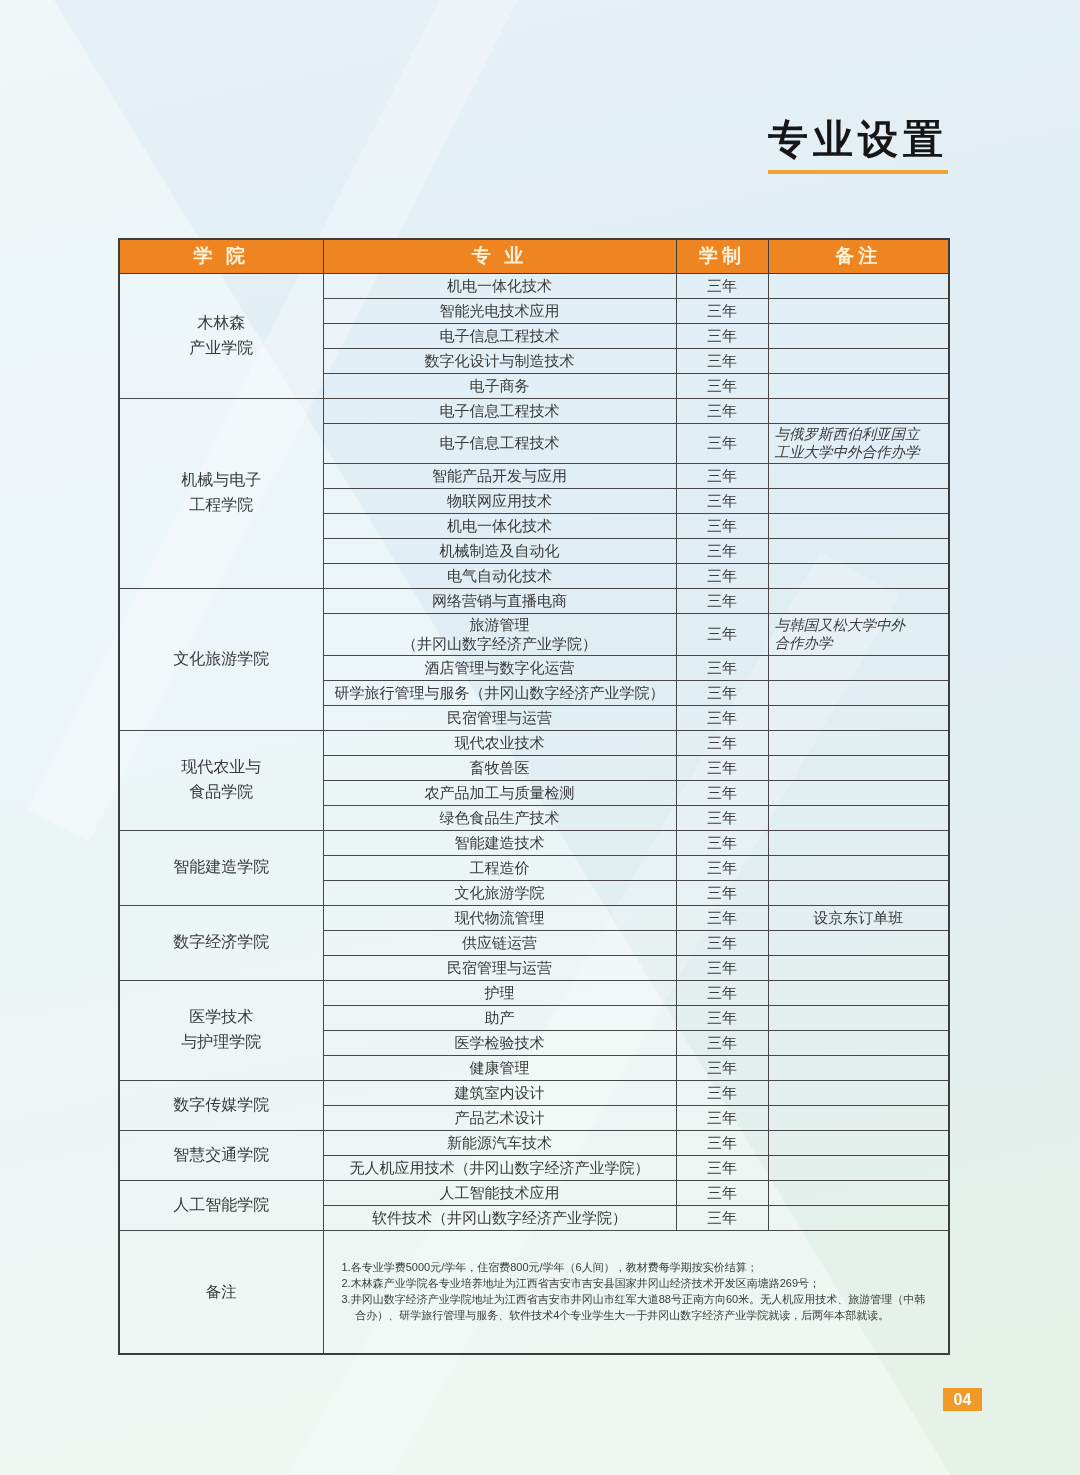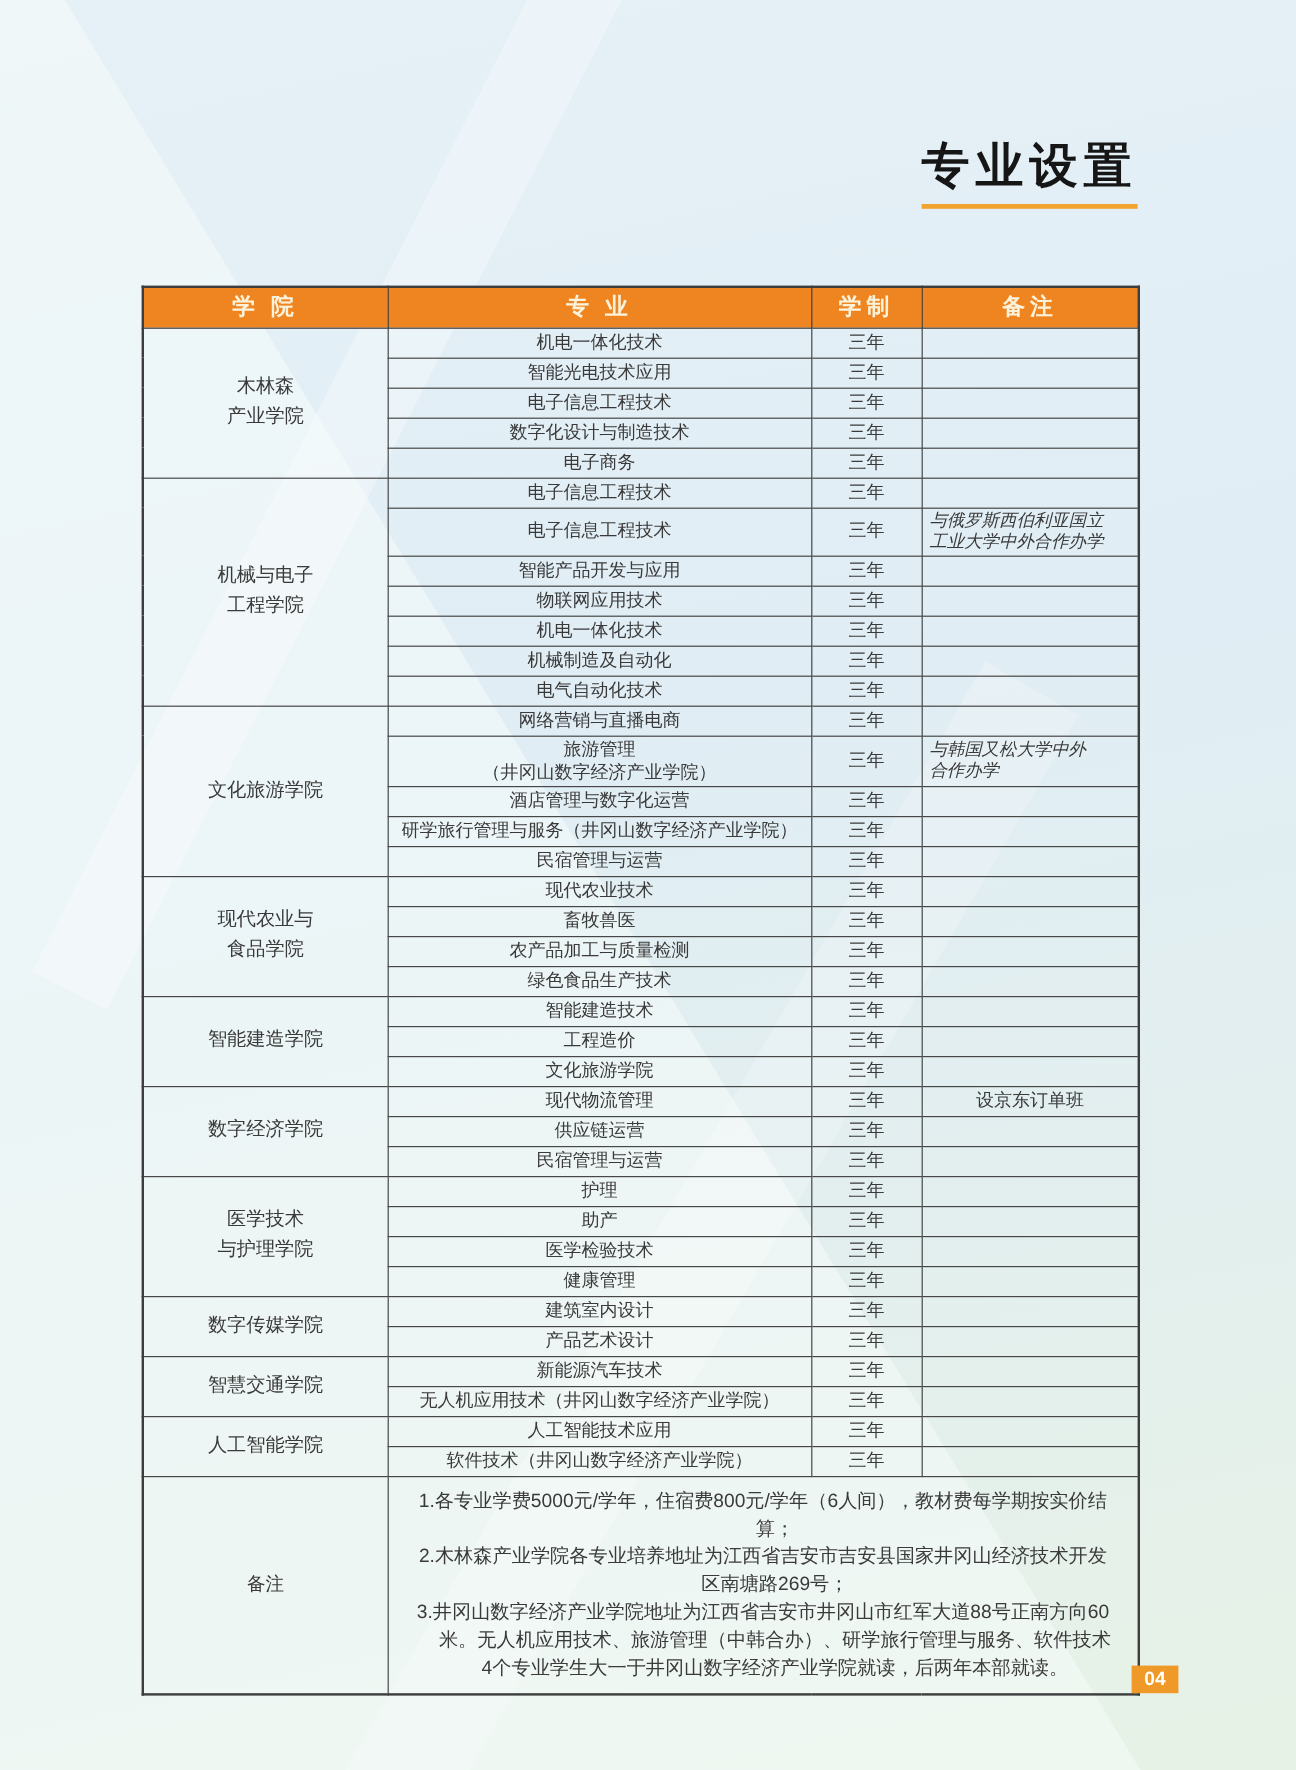--- a/index.html
+++ b/index.html
@@ -49,22 +49,22 @@
     padding: 1px 3px; height: 25px;
     white-space: pre-line;
   }
   .majors-table tr.tall td { height: 38px; }
   .majors-table td.college { font-size: 16px; line-height: 1.55; }
   .majors-table td.note-left {
     text-align: left; font-size: 14.5px; line-height: 1.28; padding-left: 6px; font-style: italic;
   }
   .majors-table td.footer-label { height: 124px; font-size: 15.5px; }
   .majors-table td.footer-notes {
-    text-align: center; padding: 9px 18px; height: 124px;
-    font-size: 16px; line-height: 1.45; white-space: normal;
+    text-align: left; padding: 9px 18px; height: 124px;
+    font-size: 11px; line-height: 1.45; white-space: normal;
   }
   .footer-notes p { margin: 0; padding-left: 1.25em; text-indent: -1.25em; }
 
   .page-num {
     position: absolute; left: 943px; top: 1376px; width: 39px; height: 23px;
     background: #ef9a28; color: #ffffff; font-size: 16px; font-weight: bold;
     display: flex; align-items: center; justify-content: center; z-index: 2; margin-top: 12px;
   }
 </style>
 </head>

